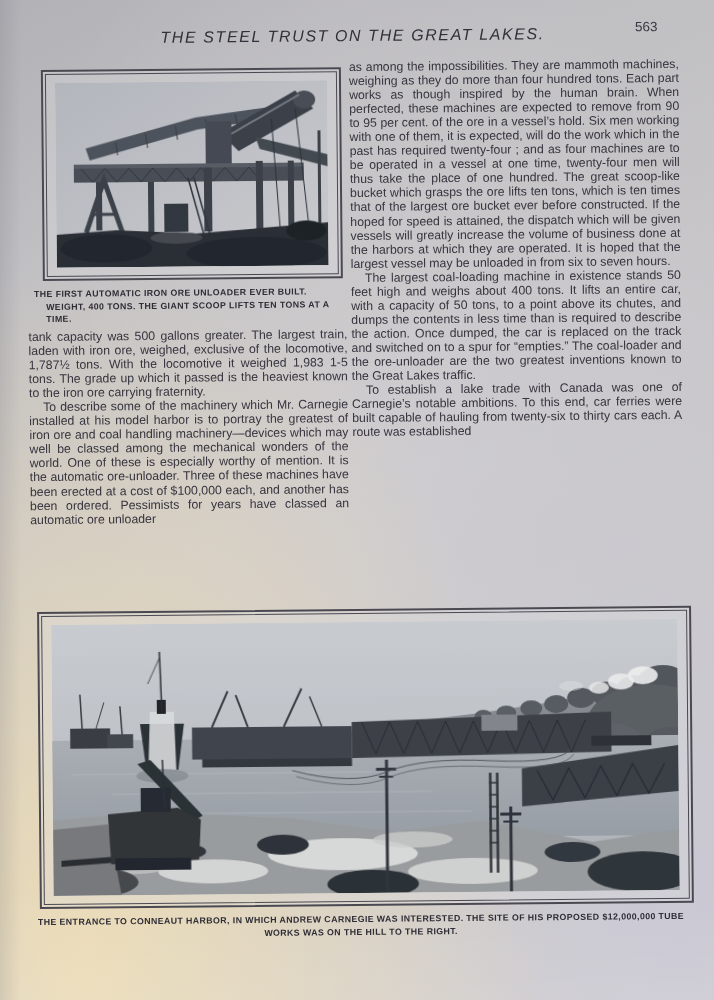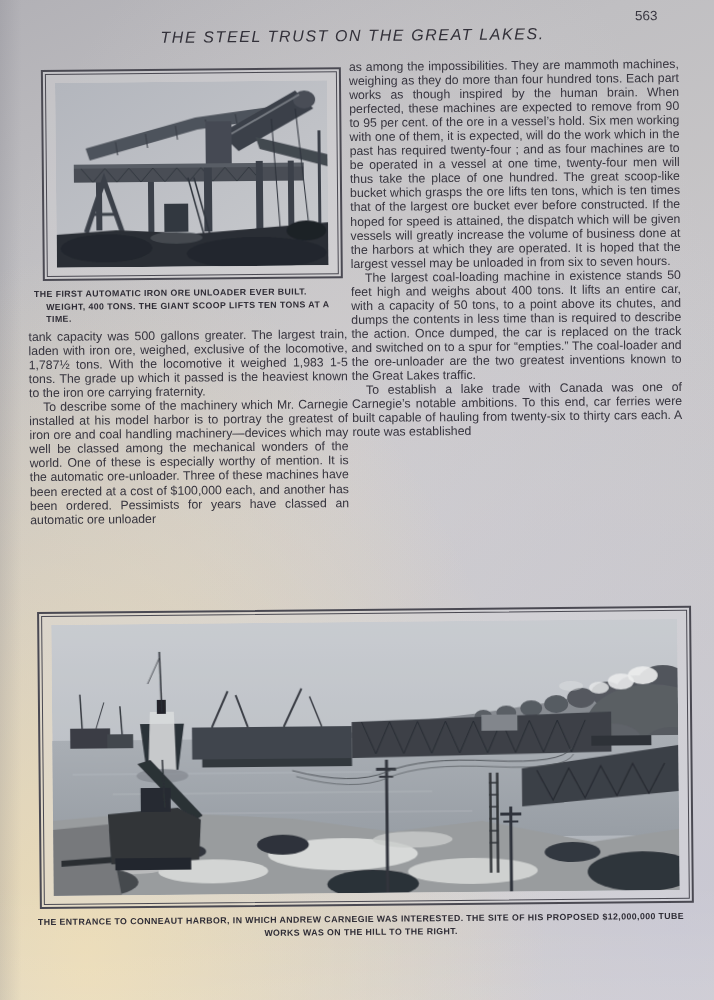--- a/index.html
+++ b/index.html
@@ -16,21 +16,21 @@
     content:""; position:absolute; inset:0; pointer-events:none;
     background:linear-gradient(90deg, rgba(100,100,112,0.16), rgba(100,100,112,0) 3%),
                linear-gradient(0deg, rgba(255,255,255,0.10), rgba(255,255,255,0) 12%);
   }
   .content { position:absolute; inset:0; transform:rotate(-0.55deg); transform-origin:50% 50%; }
 
   .running-title {
     position:absolute; top:27px; left:0; width:100%; text-align:center;
     font-style:italic; font-size:16px; letter-spacing:1.6px; color:#323039; font-weight:500;
   }
-  .page-number { position:absolute; top:11px; right:52px; font-size:13.5px; color:#3a3842; }
+  .page-number { position:absolute; top:22px; right:52px; font-size:13.5px; color:#3a3842; }
 
   .frame { position:absolute; border:2px solid #4a4952; padding:2px; box-sizing:border-box; background:rgba(222,221,224,0.35); }
   .frame-inner { width:100%; height:100%; border:1px solid #4a4952; padding:8px 9px; box-sizing:border-box; }
   .photo { width:100%; height:100%; overflow:hidden; }
   .photo svg { width:100%; height:100%; display:block; }
 
   .frame-top { left:45px; top:67px; width:300px; height:211px; }
   .frame-bottom { left:36px; top:609px; width:654px; height:297px; }
 
   .caption {

